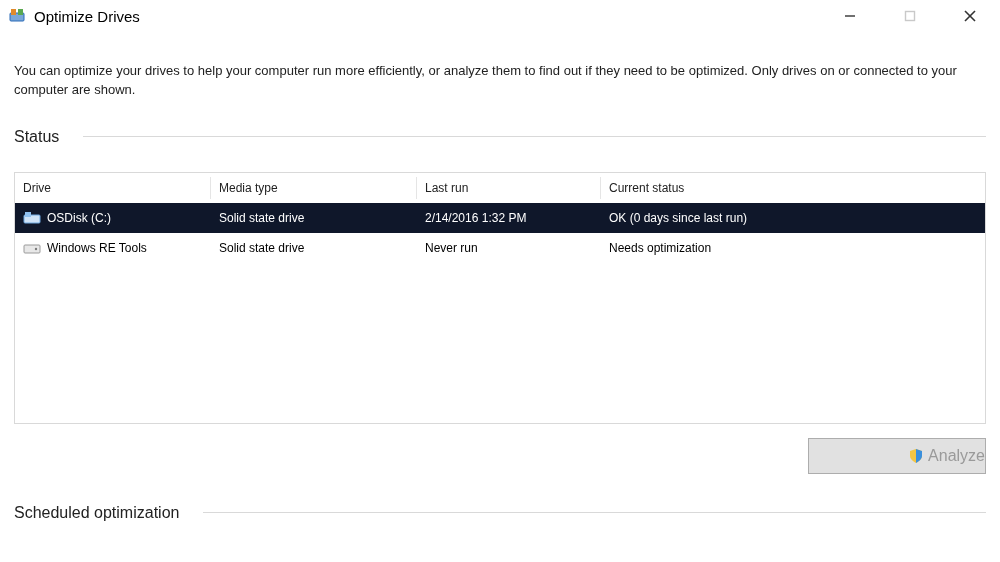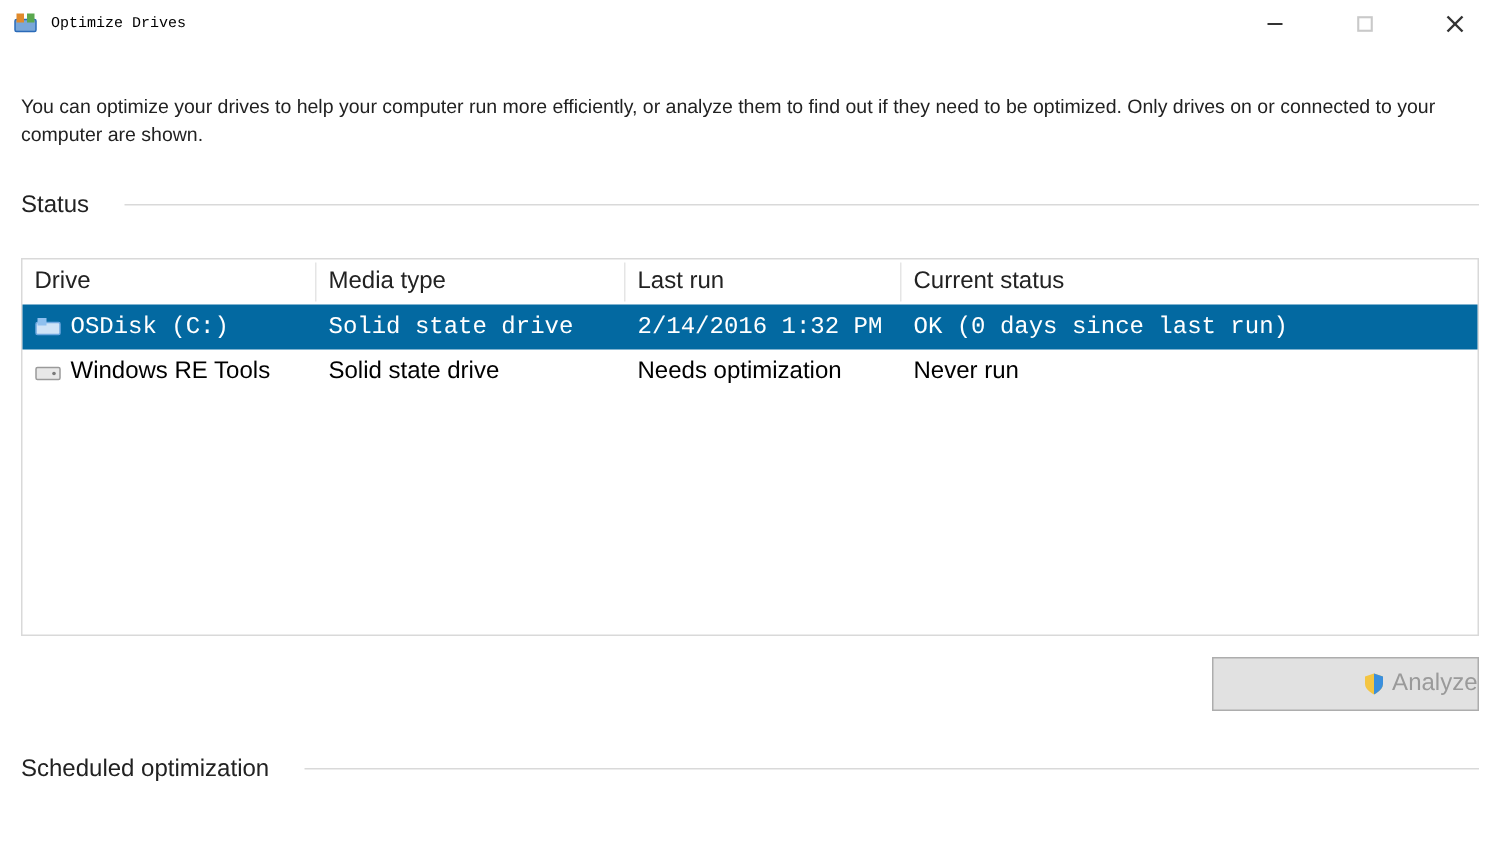--- a/index.html
+++ b/index.html
@@ -18,22 +18,21 @@
       height: 32px;
       padding: 0 0 0 8px;
     }
     .app-icon {
       width: 18px; height: 18px;
       margin-right: 8px;
       display:inline-block;
     }
     .title-text {
       flex: 0 0 auto;
-      font-size: 10px;
-      font-family: Liberation Mono, monospace;
+      font-size: 15px;
     }
     .titlebar-spacer { flex: 1; }
     .win-controls { display: flex; }
     .win-btn {
       width: 60px; height: 32px;
       display: flex; align-items: center; justify-content: center;
       font-size: 16px;
       color: #333;
     }
     .win-btn svg { display:block; }
@@ -66,44 +65,43 @@
 
     .drive-list {
       border: 1px solid #d9d9d9;
       height: 252px;
       margin-top: 26px;
     }
     .list-header, .list-row {
       display: grid;
       grid-template-columns: 196px 206px 184px 1fr;
       align-items: center;
-      font-size: 16px;
+      font-size: 12px;
     }
     .list-header {
       height: 30px;
       color: #222;
     }
     .list-header > div {
       padding: 4px 8px;
       border-right: 1px solid #e5e5e5;
       white-space: nowrap;
     }
     .list-header > div:last-child { border-right: none; }
     .list-row {
       height: 30px;
     }
     .list-row > div {
       padding: 4px 8px;
       white-space: nowrap;
       overflow: hidden;
     }
     .list-row.selected {
-      background: #0369a1;
+      background: #0f172a;
       color: #fff;
-      font-family: Liberation Mono, monospace;
     }
     .drive-cell { display:flex; align-items:center; gap:6px; padding-left:4px;}
     .drive-icon { width:18px; height:14px; flex:0 0 auto; }
 
     .btn-row {
       display: flex;
       justify-content: flex-end;
       gap: 18px;
       margin-top: 14px;
     }
@@ -195,22 +193,22 @@
       <div class="drive-cell">
         <span class="drive-icon">
           <svg viewBox="0 0 18 14">
               <rect x="1" y="4" width="16" height="8" rx="1" fill="#e8e8e8" stroke="#9a9a9a"></rect>
               <circle cx="13" cy="8" r="1.2" fill="#7a7a7a"></circle>
             </svg>
         </span>
         <span>Windows RE Tools</span>
       </div>
       <div>Solid state drive</div>
+      <div>Never run</div>
       <div>Needs optimization</div>
-      <div>Never run</div>
     </div>
   </div>
 
   <div class="btn-row">
     <div class="btn disabled">
       <span class="shield">
         <svg viewBox="0 0 16 16">
             <path d="M8 1 L14 3 V8 C14 12 8 15 8 15 C8 15 2 12 2 8 V3 Z" fill="#f4c542"></path>
             <path d="M8 1 L14 3 V8 C14 12 8 15 8 15 Z" fill="#3a8fdd"></path>
           </svg>

